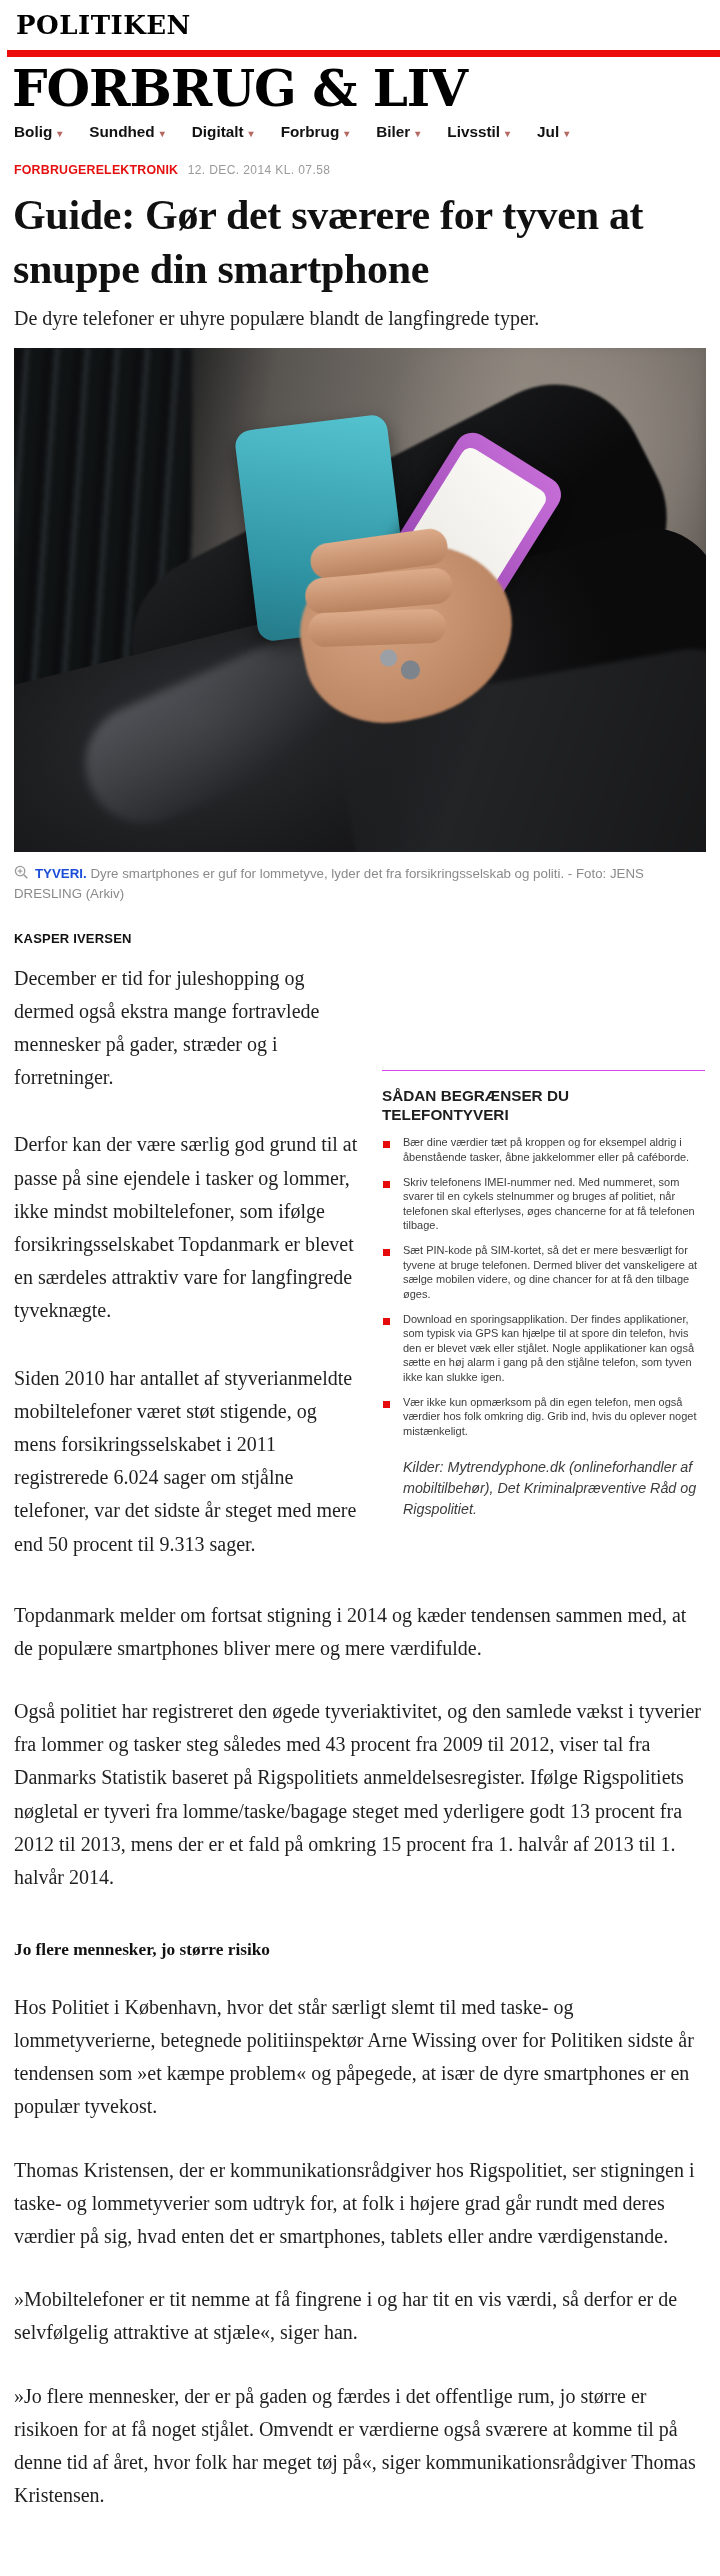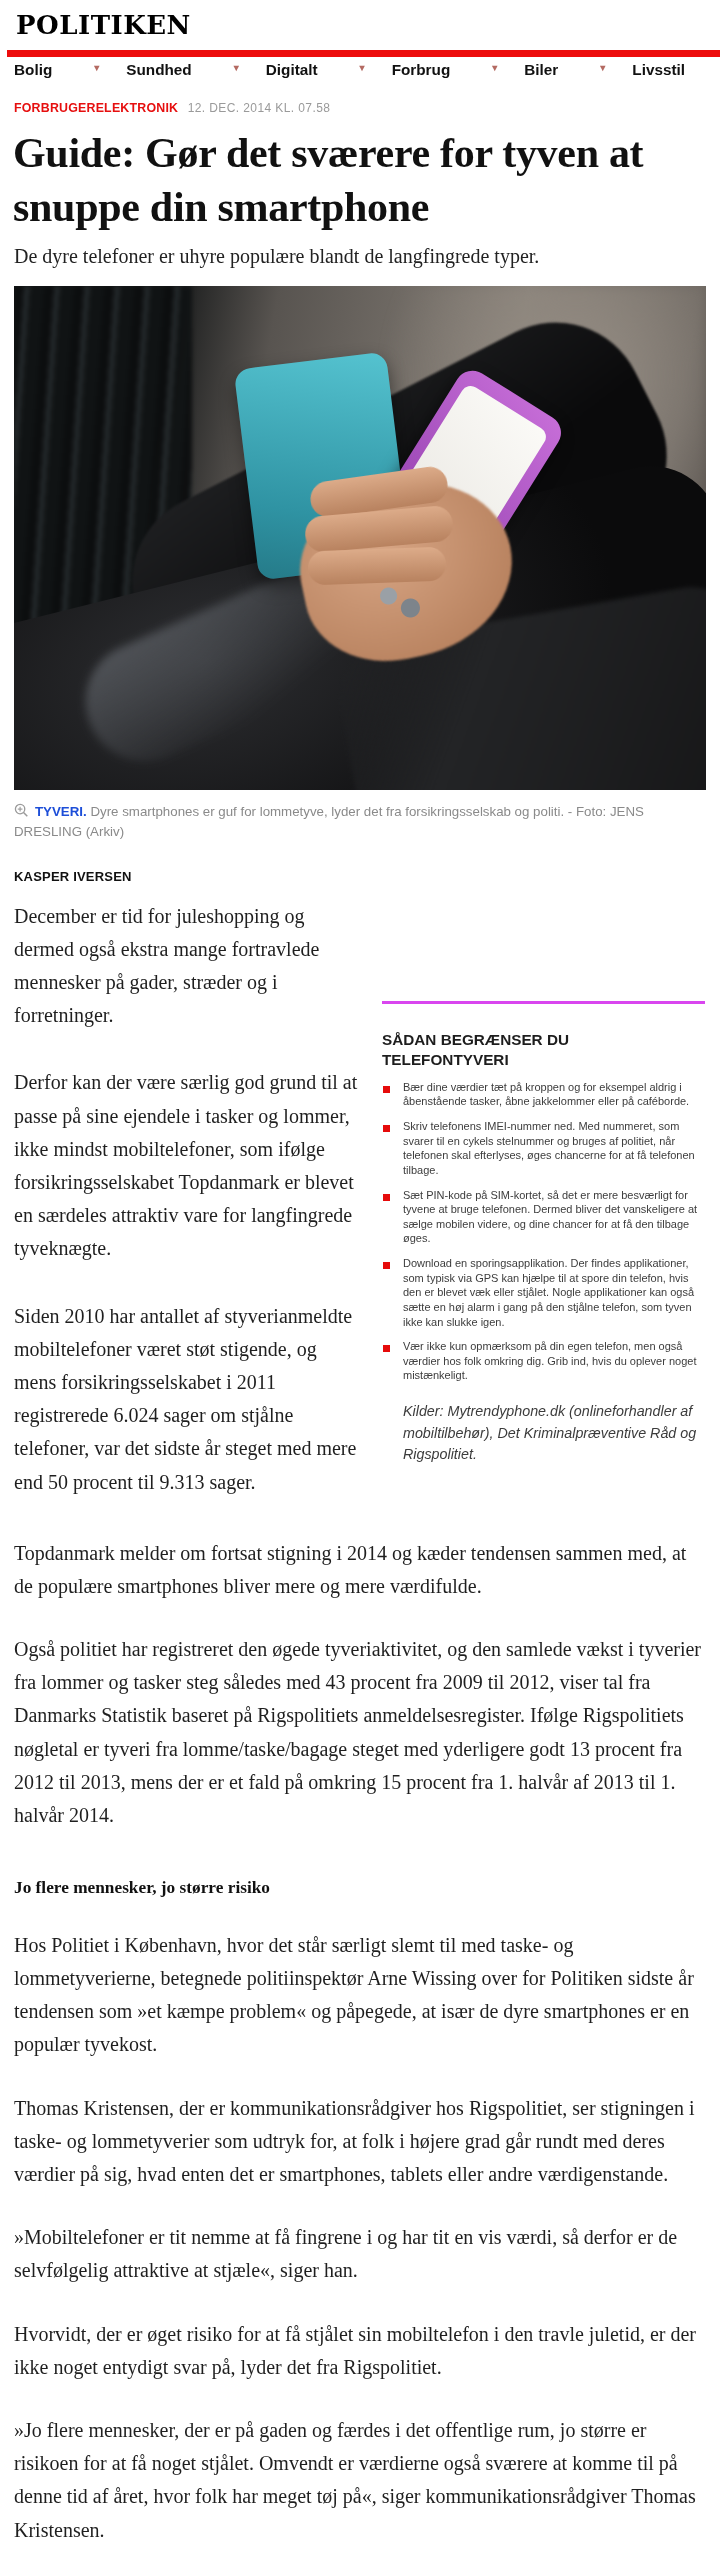--- a/index.html
+++ b/index.html
@@ -43,22 +43,22 @@
     align-items: center;
     gap: 27px;
     padding: 4px 0 12px 0;
   }
   .nav-item {
     font-weight: bold;
     font-size: 15.3px;
     color: #111;
     text-decoration: none;
     display: inline-flex;
+    align-items: center;
     cursor: pointer;
-    gap: 37px;
   }
   .nav-item .arr {
     color: #b46a62;
     font-size: 10px;
     margin-left: 5px;
     position: relative;
     top: 1px;
   }
 
   
@@ -201,22 +201,22 @@
   .col-left {
     flex: 0 0 346px;
     font-family: "Liberation Serif", serif;
     font-size: 20px;
     line-height: 1.66;
     color: #1f1f1f;
   }
   .col-left p { margin: 0 0 34px 0; }
   .factbox {
     flex: 1;
-    border-top: 3px solid #d946ef;
-    padding-top: 26px;
+    border-top: 1px solid #d946ef;
+    padding-top: 15px;
     color: #3c3c3c;
     margin-top: 34px;
   }
   .factbox h3 {
     font-size: 15.3px;
     font-weight: bold;
     color: #1d1d1d;
     line-height: 1.3;
     margin: 0 0 10px 0;
     max-width: 247px;
@@ -262,20 +262,21 @@
   }
 </style>
 </head>
 <body>
 
 <div class="page">
 
   <header>
     <a class="brand">POLITIKEN</a>
     <div class="redbar"></div>
+    <div class="section-title">FORBRUG &amp; LIV</div>
     <nav class="nav">
       <a class="nav-item">
         <span>Bolig</span>
         <span class="arr">▾</span>
       </a>
       <a class="nav-item">
         <span>Sundhed</span>
         <span class="arr">▾</span>
       </a>
       <a class="nav-item">
@@ -378,18 +379,17 @@
 
     <div class="body-full">
       <p>Topdanmark melder om fortsat stigning i 2014 og kæder tendensen sammen med, at de populære smartphones bliver mere og mere værdifulde.</p>
       <p>Også politiet har registreret den øgede tyveriaktivitet, og den samlede vækst i tyverier fra lommer og tasker steg således med 43 procent fra 2009 til 2012, viser tal fra Danmarks Statistik baseret på Rigspolitiets anmeldelsesregister. Ifølge Rigspolitiets nøgletal er tyveri fra lomme/taske/bagage steget med yderligere godt 13 procent fra 2012 til 2013, mens der er et fald på omkring 15 procent fra 1. halvår af 2013 til 1. halvår 2014.</p>
 
       <h2 class="subheading">Jo flere mennesker, jo større risiko</h2>
 
       <p>Hos Politiet i København, hvor det står særligt slemt til med taske- og lommetyverierne, betegnede politiinspektør Arne Wissing over for Politiken sidste år tendensen som »et kæmpe problem« og påpegede, at især de dyre smartphones er en populær tyvekost.</p>
       <p>Thomas Kristensen, der er kommunikationsrådgiver hos Rigspolitiet, ser stigningen i taske- og lommetyverier som udtryk for, at folk i højere grad går rundt med deres værdier på sig, hvad enten det er smartphones, tablets eller andre værdigenstande.</p>
       <p>»Mobiltelefoner er tit nemme at få fingrene i og har tit en vis værdi, så derfor er de selvfølgelig attraktive at stjæle«, siger han.</p>
-      <p>Hvorvidt, der er øget risiko for at få stjålet sin mobiltelefon i den travle juletid, er der ikke noget entydigt svar på, lyder det fra Rigspolitiet.</p>
       <p>»Jo flere mennesker, der er på gaden og færdes i det offentlige rum, jo større er risikoen for at få noget stjålet. Omvendt er værdierne også sværere at komme til på denne tid af året, hvor folk har meget tøj på«, siger kommunikationsrådgiver Thomas Kristensen.</p>
     </div>
   </article>
 </div>
 
 
 </body></html>

